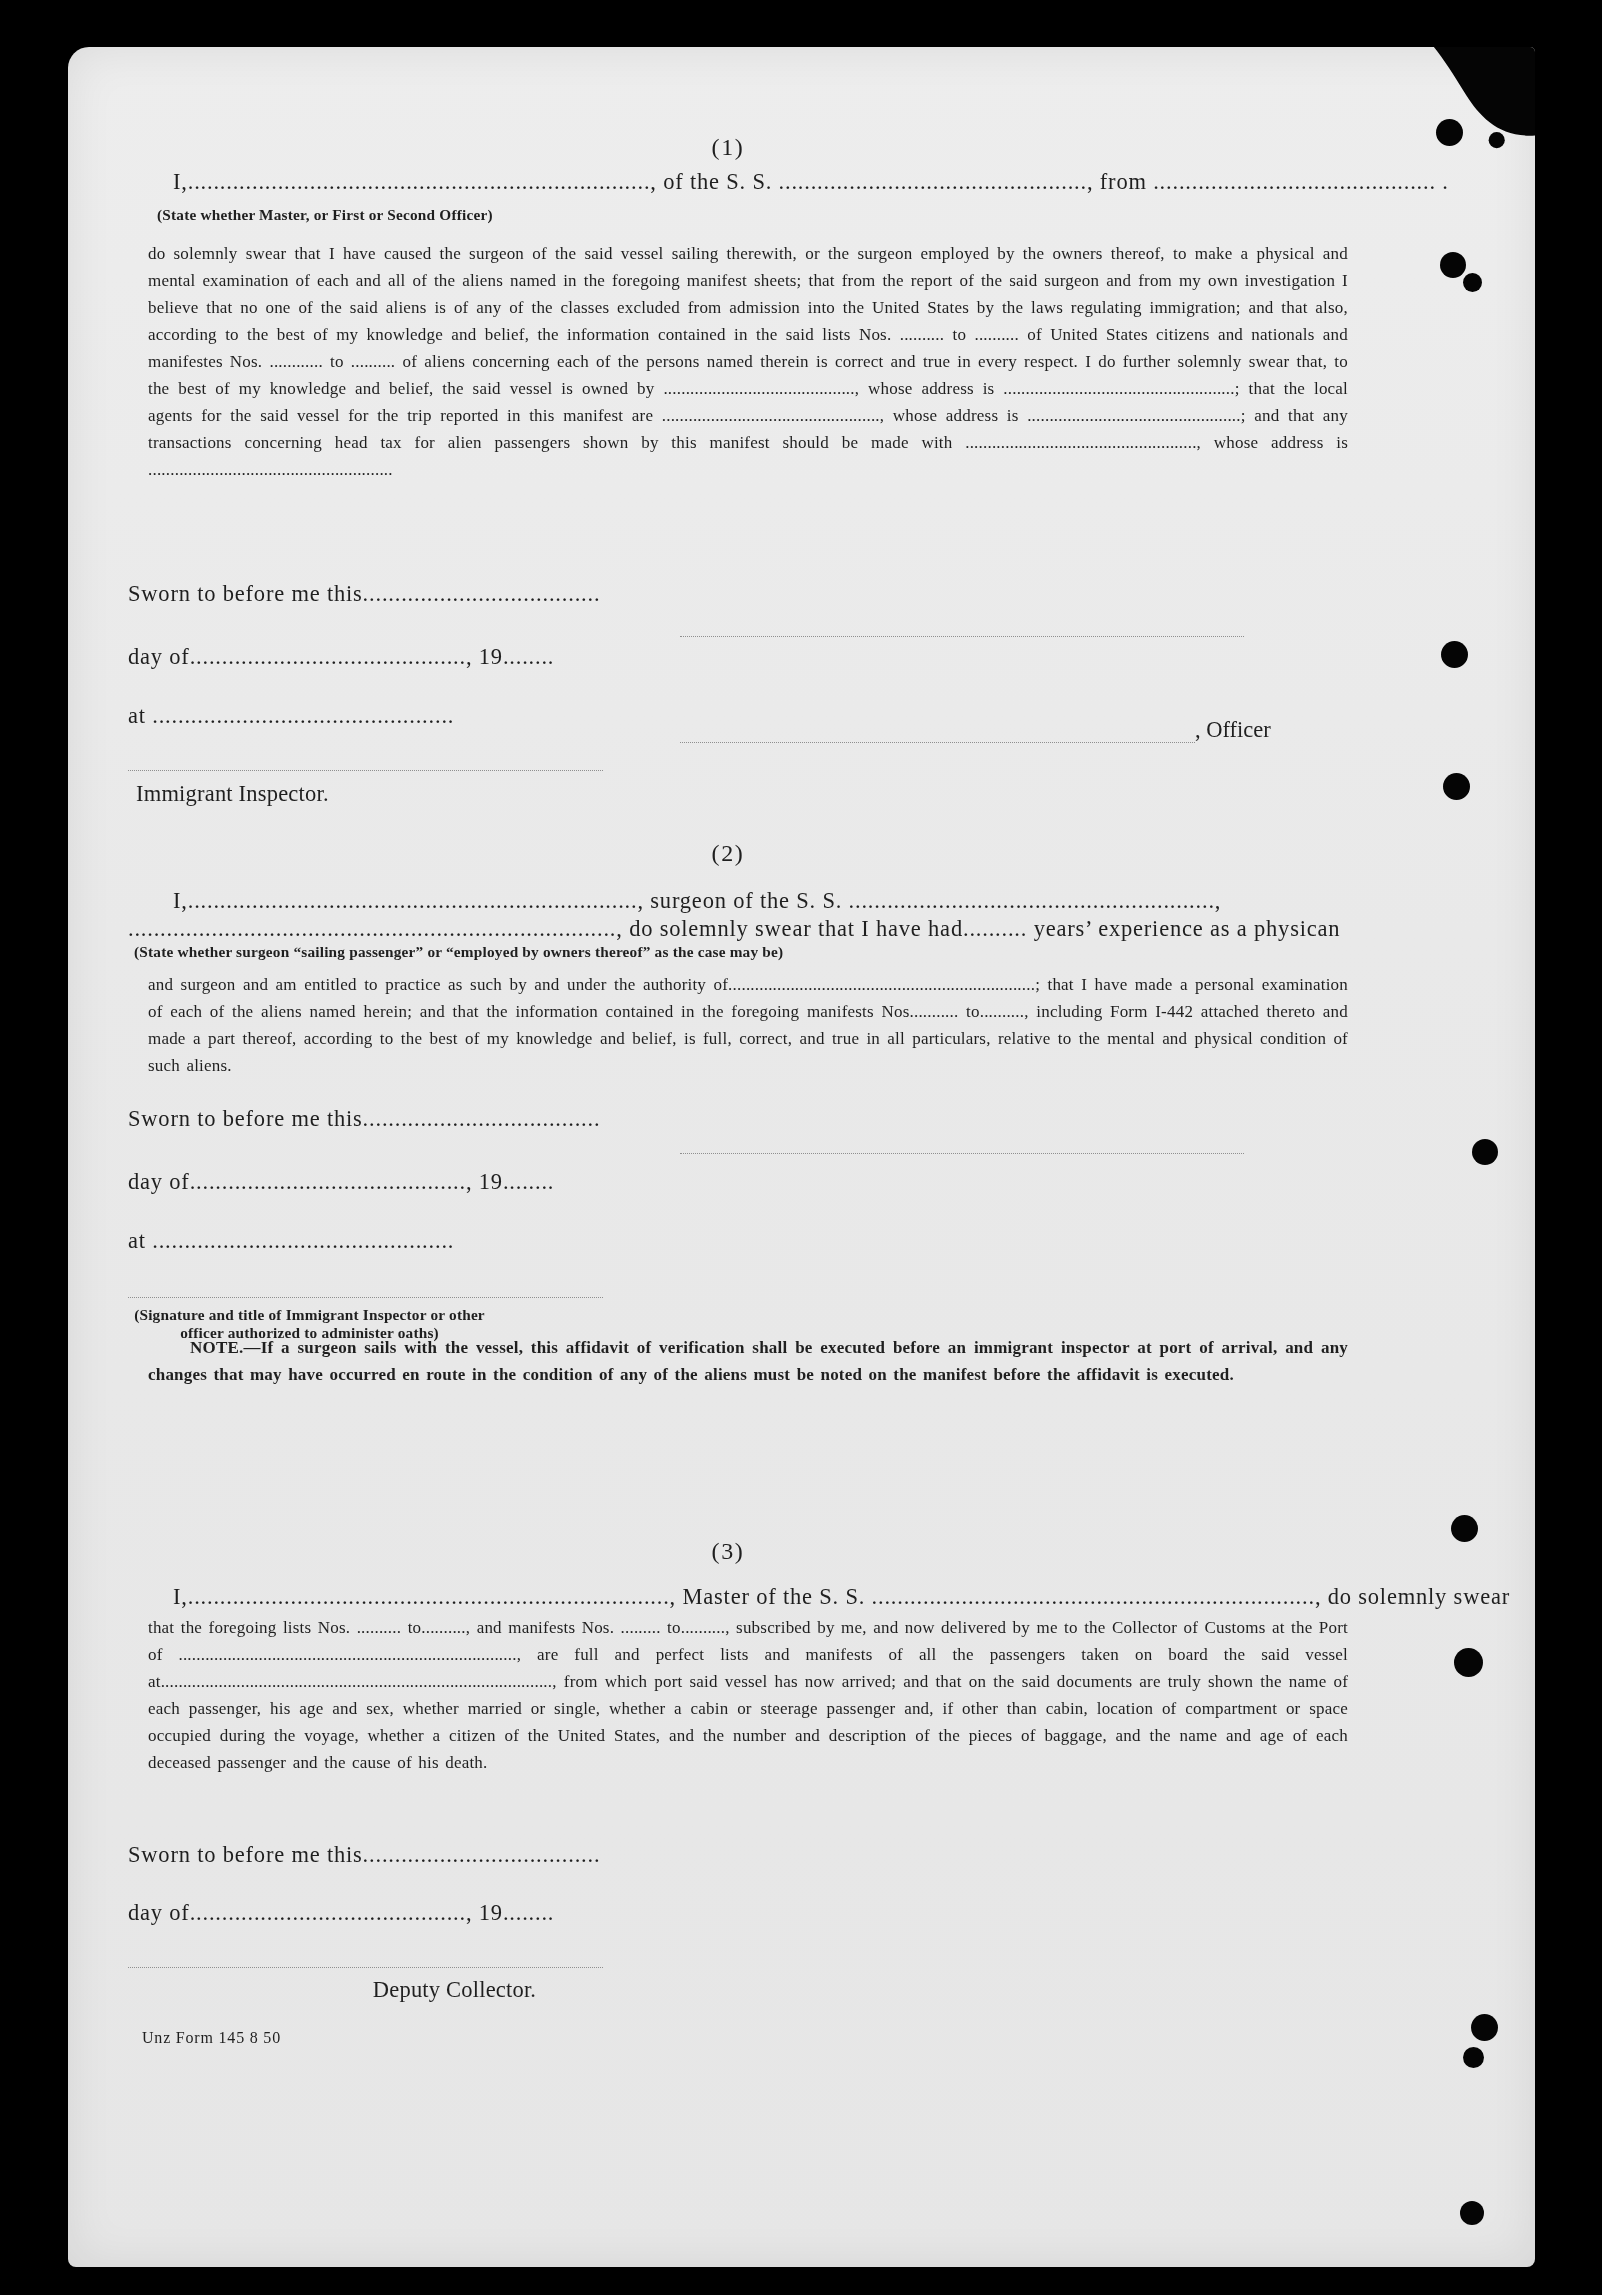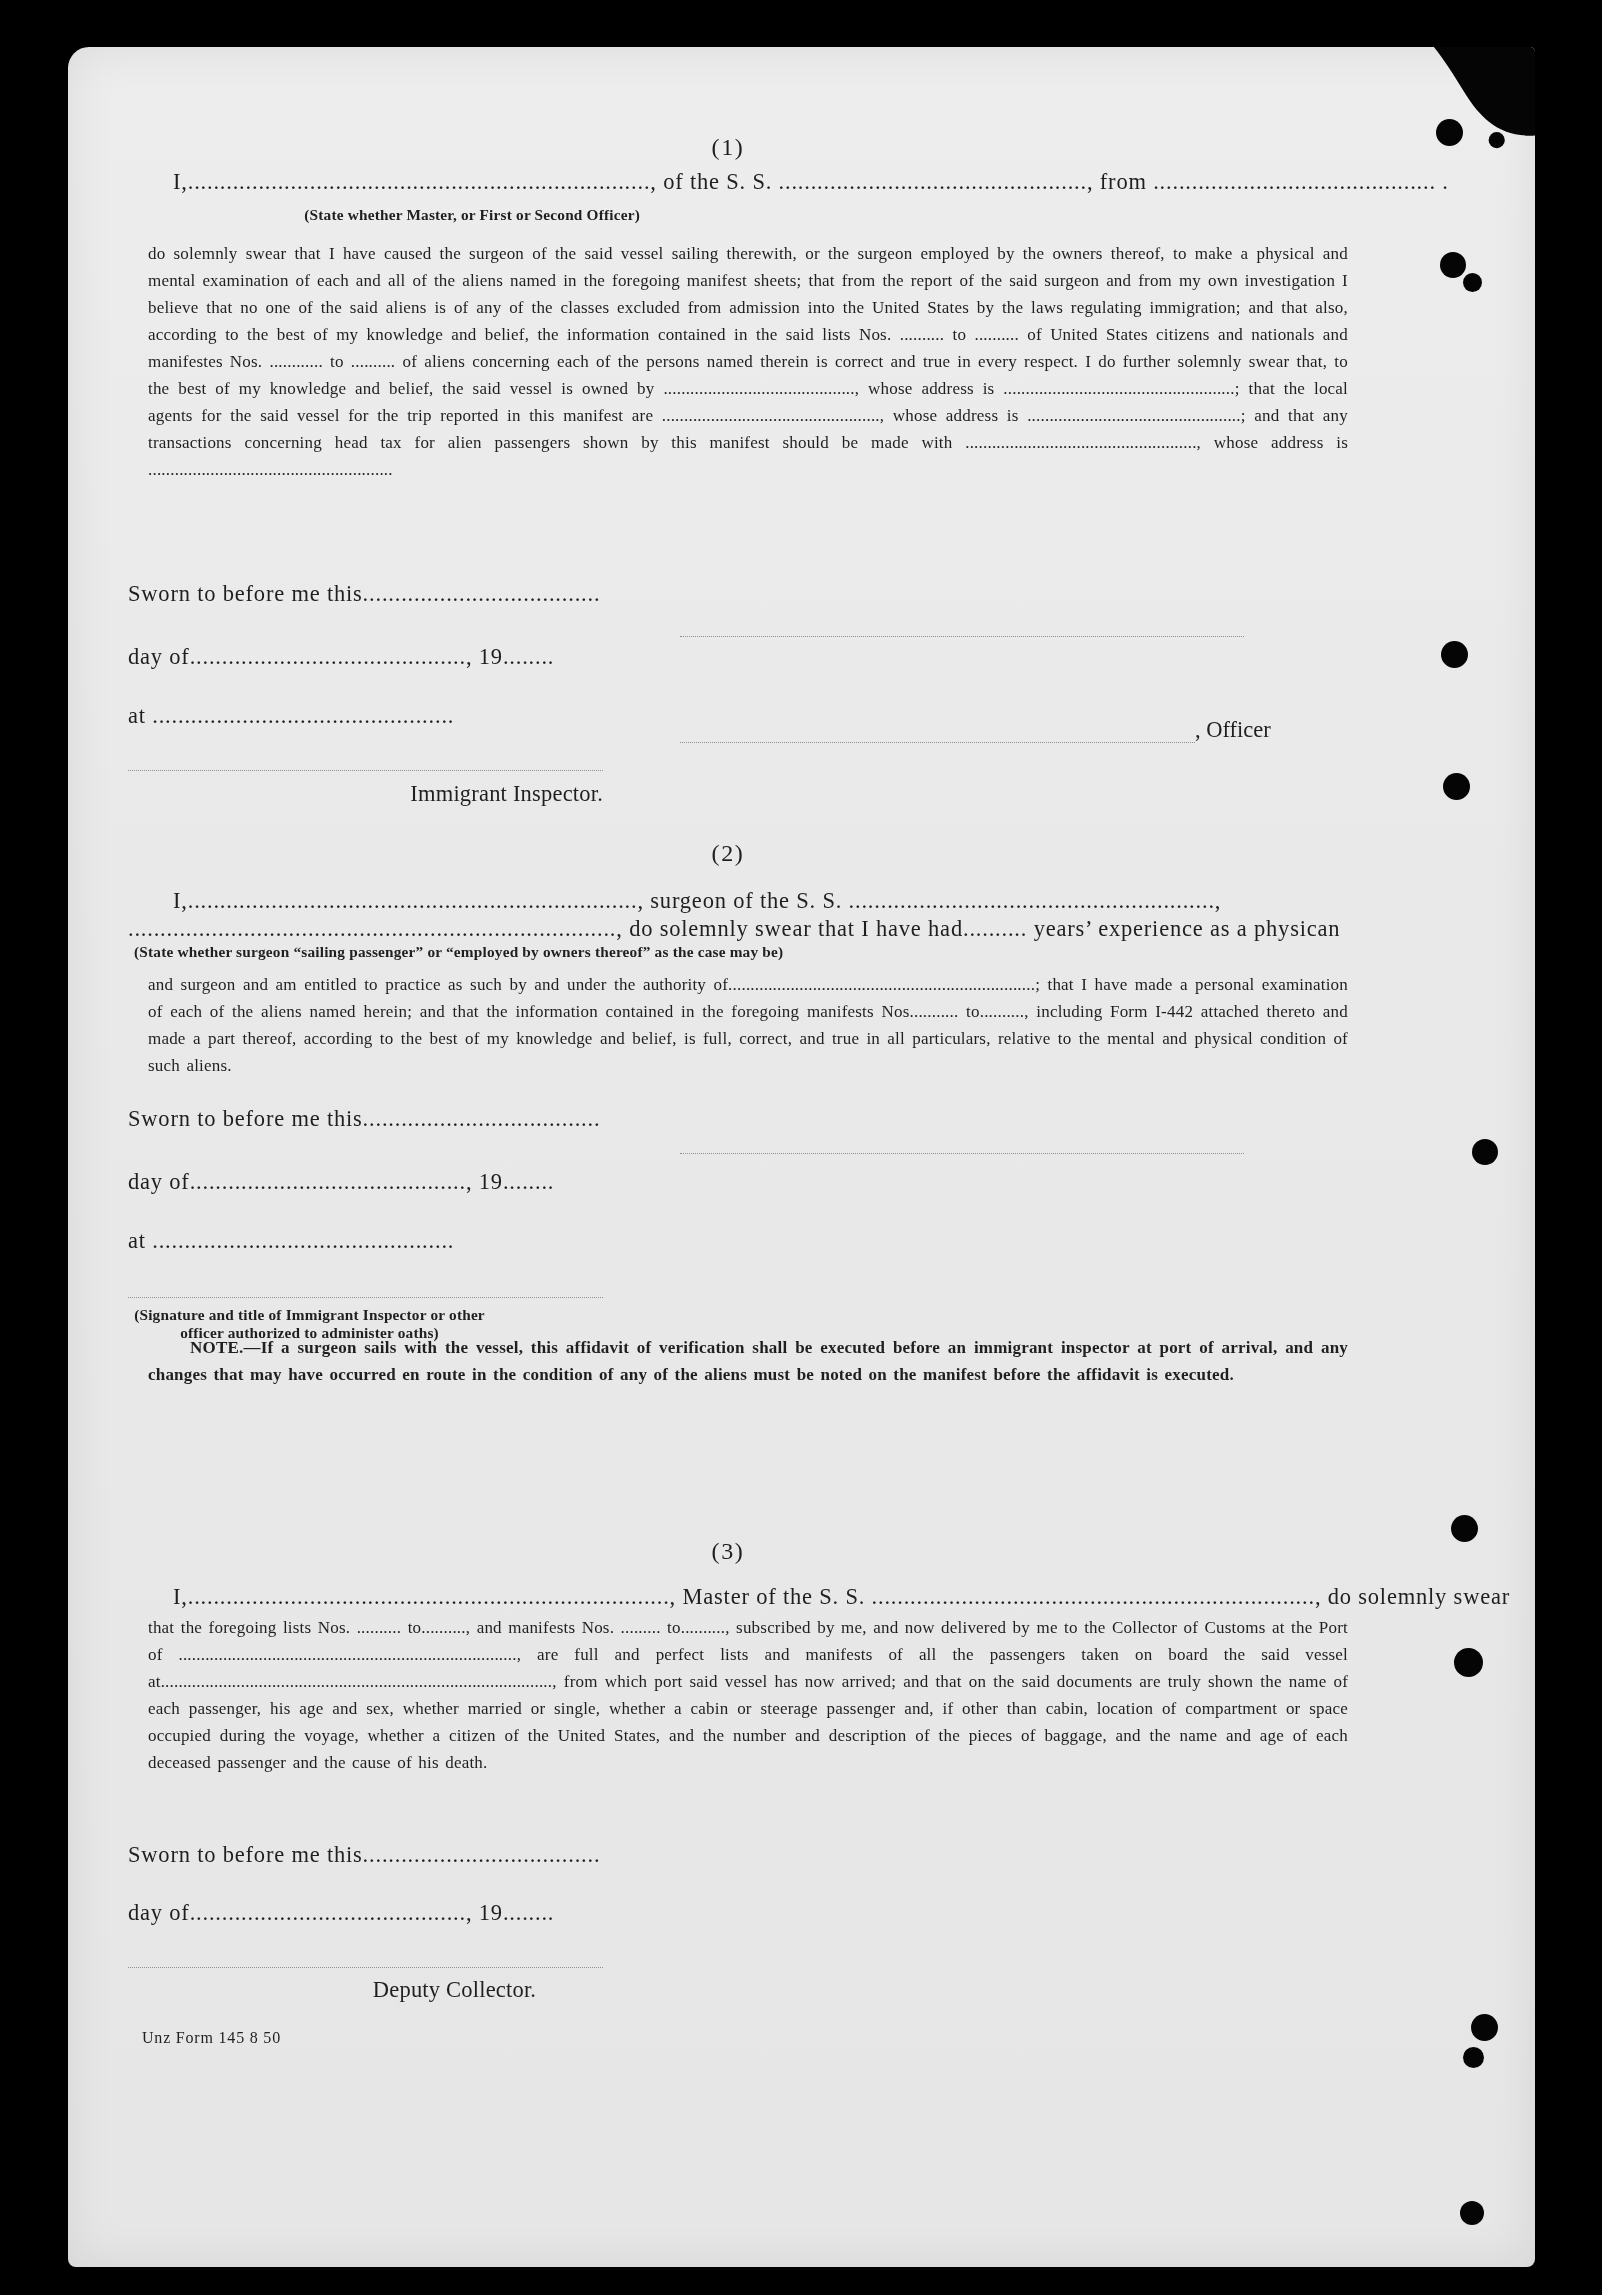--- a/index.html
+++ b/index.html
@@ -39,34 +39,34 @@
   .footer{font-size:16px;font-weight:normal;letter-spacing:0.8px;}
   .dots{letter-spacing:0.8px;}
 </style>
 </head>
 <body>
 
 <div class="paper">
 
   <div class="abs colcenter numhead" style="top:87px">(1)</div>
   <div class="abs line dots" style="top:121px;left:105px">I,........................................................................, of the S. S. ................................................, from ............................................ .</div>
-  <div class="abs caption" style="top:159px;left:89px;width:483px;text-align:right">(State whether Master, or First or Second Officer)</div>
+  <div class="abs caption" style="top:159px;left:89px;width:483px;text-align:left">(State whether Master, or First or Second Officer)</div>
   <div class="abs para" style="top:193px">do solemnly swear that I have caused the surgeon of the said vessel sailing therewith, or the surgeon employed by the owners thereof, to make a physical and mental examination of each and all of the aliens named in the foregoing manifest sheets; that from the report of the said surgeon and from my own investigation I believe that no one of the said aliens is of any of the classes excluded from admission into the United States by the laws regulating immigration; and that also, according to the best of my knowledge and belief, the information contained in the said lists Nos. .......... to .......... of United States citizens and nationals and manifestes Nos. ............ to .......... of aliens concerning each of the persons named therein is correct and true in every respect. I do further solemnly swear that, to the best of my knowledge and belief, the said vessel is owned by ..........................................., whose address is ....................................................; that the local agents for the said vessel for the trip reported in this manifest are ................................................., whose address is ................................................; and that any transactions concerning head tax for alien passengers shown by this manifest should be made with ...................................................., whose address is .......................................................</div>
 
   <div class="abs" style="top:533px;left:0;width:1467px;height:242px">
     <div class="abs line dots" style="top:0;left:60px">Sworn to before me this.....................................</div>
     <div class="abs dotline" style="top:56px;left:612px;width:564px"></div>
     <div class="abs line dots" style="top:63px;left:60px">day of..........................................., 19........</div>
     <div class="abs line dots" style="top:122px;left:60px">at ...............................................</div>
     <div class="abs sigrow" style="top:137px;left:612px;width:612px">
       <span class="dotline" style="width:515px"></span>
       <span>, Officer</span>
     </div>
     <div class="abs dotline" style="top:190px;left:60px;width:475px"></div>
-    <div class="abs line" style="top:200px;left:60px;width:475px;text-align:right">Immigrant Inspector.</div>
+    <div class="abs line" style="top:200px;left:68px;width:475px;text-align:left">Immigrant Inspector.</div>
   </div>
 
   <div class="abs colcenter numhead" style="top:793px">(2)</div>
   <div class="abs line dots" style="top:840px;left:105px">I,......................................................................, surgeon of the S. S. .........................................................,</div>
   <div class="abs line dots" style="top:868px;left:60px">............................................................................, do solemnly swear that I have had.......... years’ experience as a physican</div>
   <div class="abs caption" style="top:896px;left:66px;width:805px">(State whether surgeon “sailing passenger” or “employed by owners thereof” as the case may be)</div>
   <div class="abs para" style="top:924px">and surgeon and am entitled to practice as such by and under the authority of.....................................................................; that I have made a personal examination of each of the aliens named herein; and that the information contained in the foregoing manifests Nos........... to.........., including Form I-442 attached thereto and made a part thereof, according to the best of my knowledge and belief, is full, correct, and true in all particulars, relative to the mental and physical condition of such aliens.</div>
 
   <div class="abs" style="top:1058px;left:0;width:1467px;height:242px">
     <div class="abs line dots" style="top:0;left:60px">Sworn to before me this.....................................</div>

